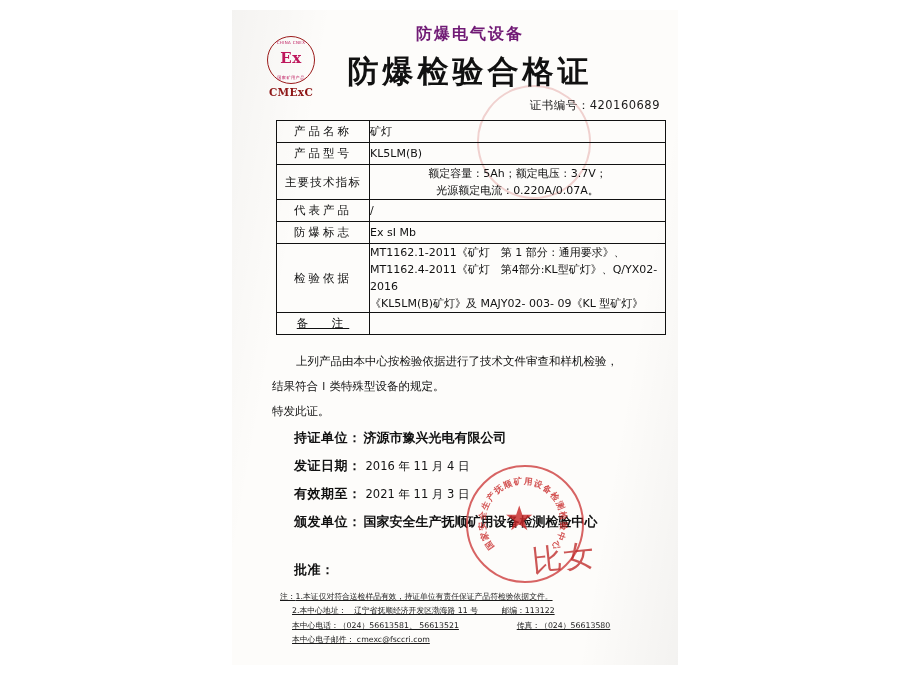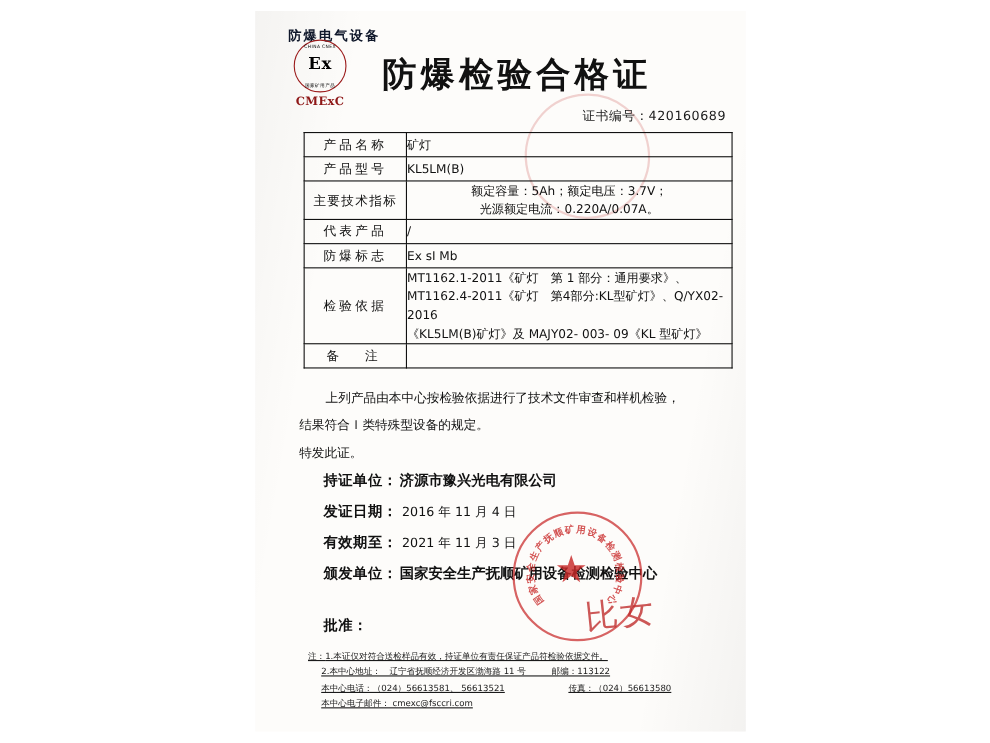--- a/index.html
+++ b/index.html
@@ -49,21 +49,21 @@
     top: 12px;
     width: 58px;
     text-align: center;
   }
   .emblem-circle {
     width: 46px; height: 46px;
     margin: 0 auto;
     border: 1.6px solid #9b1b1b;
     border-radius: 50%;
     position: relative;
-    color: #000000;
+    color: #be185d;
   }
   .emblem-ex {
     position: absolute;
     left: 0; right: 0; top: 12px;
     font-family: "DejaVu Serif", serif;
     font-size: 15px;
     font-weight: bold;
     letter-spacing: 0.5px;
   }
   .emblem-arc-top {
@@ -81,23 +81,24 @@
   }
   .emblem-label {
     margin-top: 2px;
     font-family: "DejaVu Serif", serif;
     font-size: 10.5px;
     font-weight: bold;
     color: #8e1717;
     letter-spacing: 0.3px;
   }
   #title-small {
-    font-size: 12px;
-    font-weight: bold;
-    color: #0f172a;
+    text-align: center;
+    font-size: 16px;
+    font-weight: bold;
+    color: #701a75;
     letter-spacing: 2px;
     margin-left: 30px;
   }
   #title-main {
     text-align: center;
     font-size: 31px;
     font-weight: bold;
     color: #111;
     letter-spacing: 4px;
     margin-top: 6px;
@@ -140,21 +141,21 @@
   }
   .val {
     padding: 5px 8px;
     font-size: 11px;
     line-height: 1.55;
   }
   .val.center { text-align: left; }
   .row-h1 { height: 22px; }
   .row-h2 { height: 34px; }
   .row-h3 { height: 52px; }
-  .lbl.spaced { letter-spacing: 6px; }
+  .lbl.spaced { letter-spacing: 6px; text-decoration: underline; }
   .lbl.tight { letter-spacing: 1.2px; }
 
   
   #body {
     position: absolute;
     left: 40px;
     top: 340px;
     width: 400px;
     font-size: 11.5px;
     color: #111;

